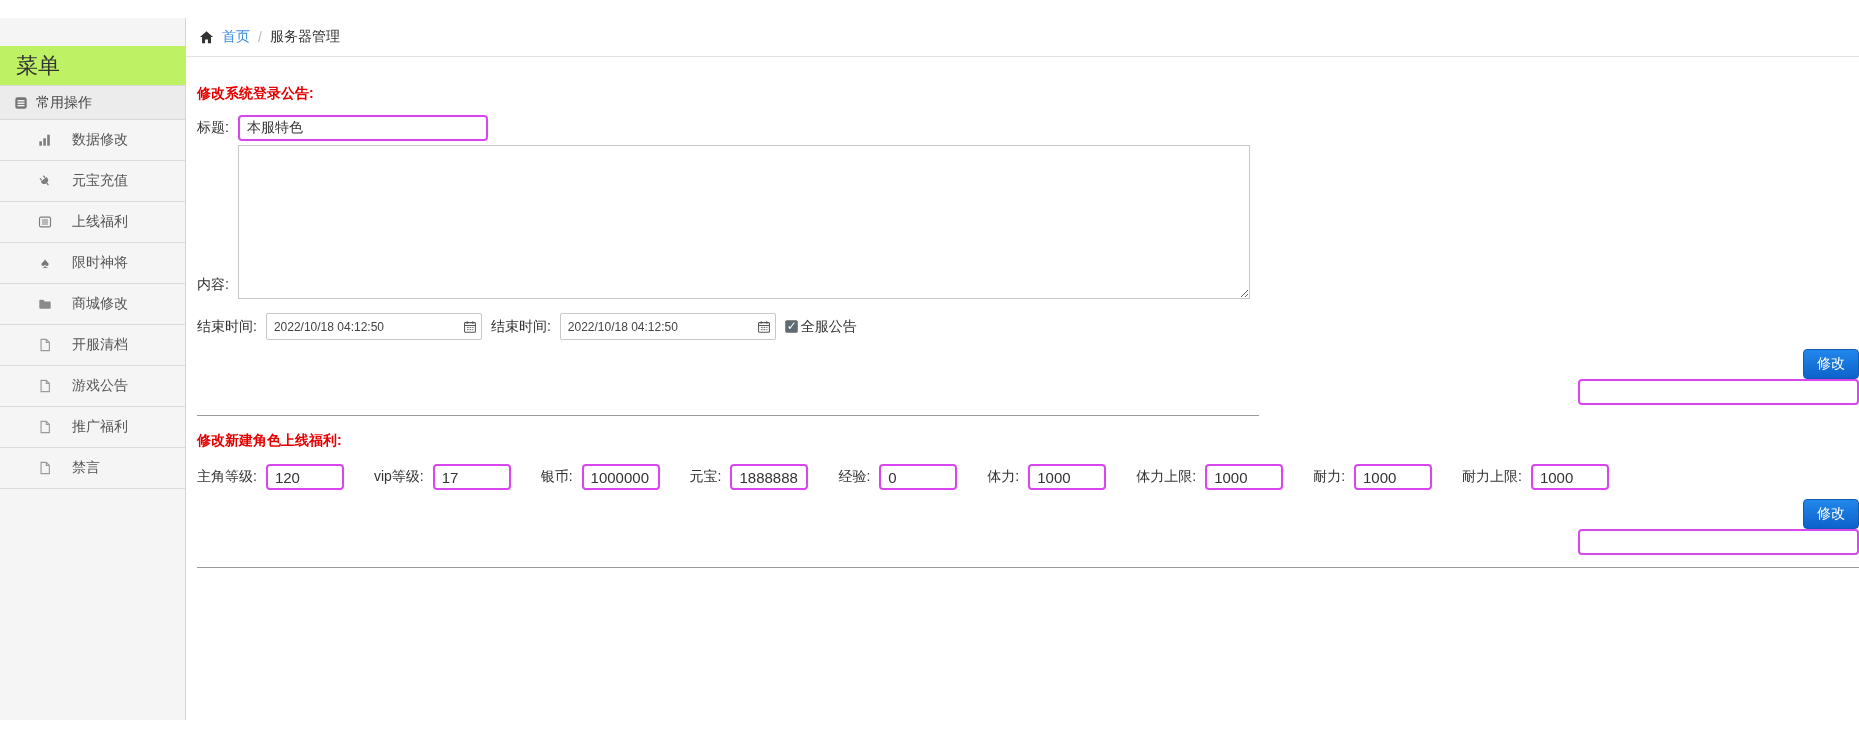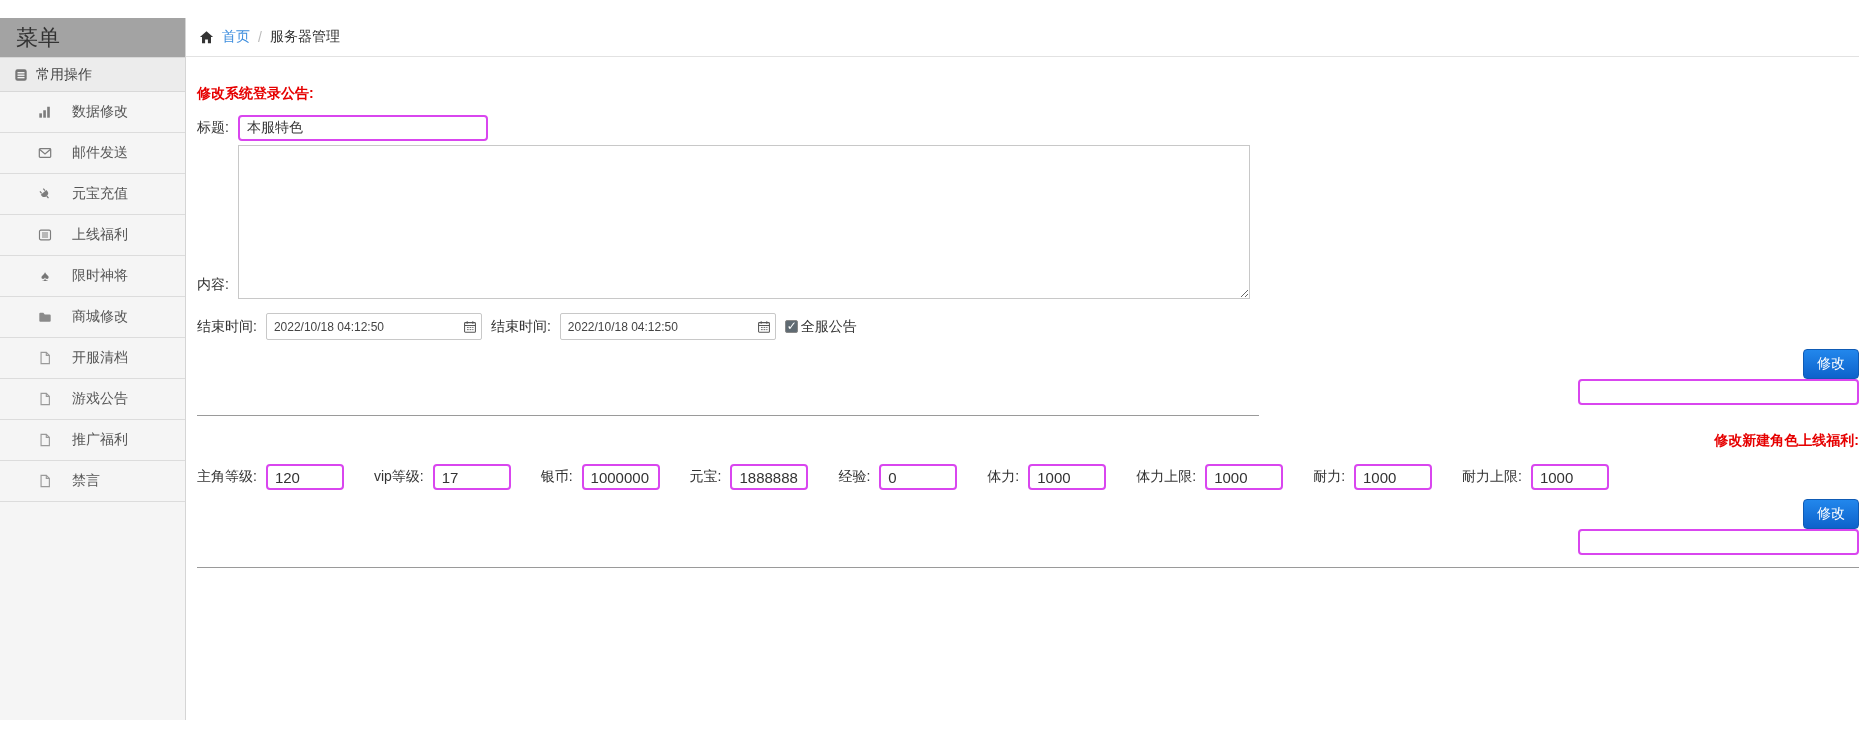--- a/index.html
+++ b/index.html
@@ -3,21 +3,21 @@
 <meta charset="utf-8">
 <style>
   * { margin:0; padding:0; box-sizing:border-box; }
   html,body { width:1859px; height:737px; background:#fff; overflow:hidden;
     font-family:"Liberation Sans","DejaVu Sans",sans-serif; font-size:14px; color:#333; }
   .page { display:flex; margin-top:18px; height:702px; }
 
   
   .sidebar { width:186px; background:#f5f5f5; border-right:1px solid #d5d5d5; flex:none; }
   .sidebar-title { height:39px; line-height:39px; padding-left:16px; font-size:22px; color:#333;
-    background:#a3a3a3; }
+    background:#bef264;margin-top:28px; }
   .sidebar-section { height:35px; display:flex; align-items:center; gap:8px; padding-left:14px;
     background:#ececec; border-top:1px solid #d8d8d8; border-bottom:1px solid #d8d8d8;
     color:#444; cursor:pointer; }
   .sidebar-item { height:41px; display:flex; align-items:center; gap:20px; padding-left:38px;
     border-bottom:1px solid #dcdcdc; color:#555; cursor:pointer; }
   .icon14 { width:14px; height:14px; flex:none; display:inline-block; }
   .spade-glyph { font-size:15px; color:#777; width:14px; text-align:center; flex:none; line-height:14px; }
 
   
   .main { flex:1; background:#fff; min-width:0; }
@@ -90,29 +90,20 @@
       <span class="icon14">
         <svg width="14" height="14" viewBox="0 0 16 16">
             <rect x="1.5" y="9.5" width="3" height="5" fill="#7d7d7d"></rect>
             <rect x="6" y="6" width="3" height="8.5" fill="#7d7d7d"></rect>
             <rect x="10.5" y="2" width="3" height="12.5" fill="#7d7d7d"></rect>
           </svg>
       </span>
       <span>数据修改</span>
     </div>
 
-    <div class="sidebar-item">
-      <span class="icon14">
-        <svg width="14" height="14" viewBox="0 0 16 16" fill="none" stroke="#7d7d7d" stroke-width="1.4">
-            <rect x="1.5" y="3" width="13" height="10" rx="1"></rect>
-            <path d="M2 4 L8 9 L14 4"></path>
-          </svg>
-      </span>
-      <span>邮件发送</span>
-    </div>
 
     <div class="sidebar-item">
       <span class="icon14">
         <svg width="14" height="14" viewBox="0 0 16 16" fill="none" stroke="#7d7d7d" stroke-width="1.4">
             <g transform="rotate(-40 8 8)">
               <path d="M5.5 2 v3 M10.5 2 v3"></path>
               <path d="M3.8 5.5 h8.4 v1.8 a4.2 3.6 0 0 1 -4.2 3.6 a4.2 3.6 0 0 1 -4.2 -3.6 z" fill="#7d7d7d" stroke="none"></path>
               <path d="M8 11 v3.2"></path>
             </g>
           </svg>
@@ -239,21 +230,21 @@
         <span class="cb-label">全服公告</span>
       </div>
 
       <div class="btn-row">
         <button class="btn-primary">修改</button>
         <input type="text" class="result-input" value="" style="">
       </div>
 
       <hr class="hr1">
 
-      <div class="form-heading" style="margin-top:16px;text-align:right;">修改新建角色上线福利:</div>
+      <div class="form-heading" style="margin-top:16px;">修改新建角色上线福利:</div>
 
       <div class="row fields-row">
         <span class="field-group">
           <span class="lbl">主角等级:</span>
           <input type="text" value="120" style="">
         </span>
         <span class="field-group">
           <span class="lbl">vip等级:</span>
           <input type="text" value="17" style="">
         </span>

